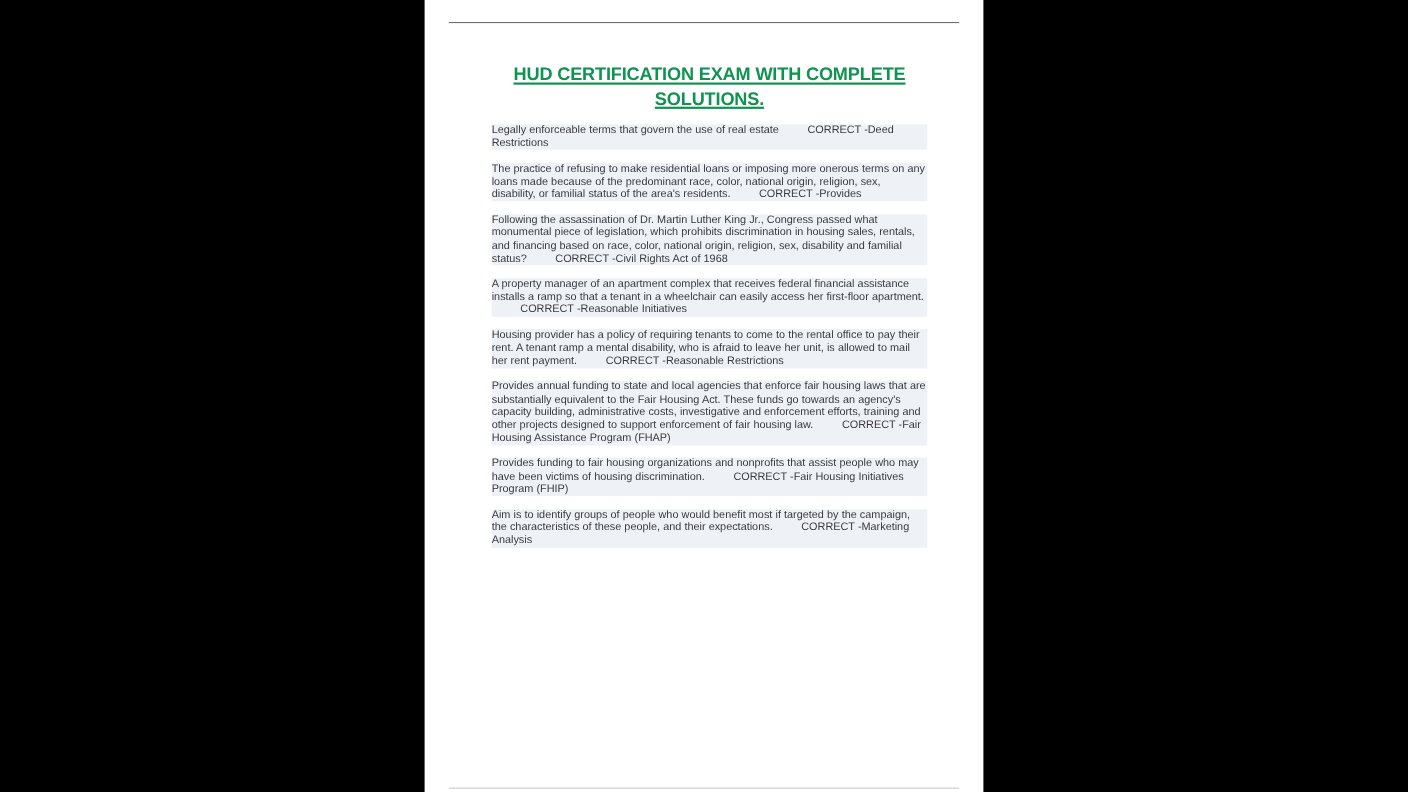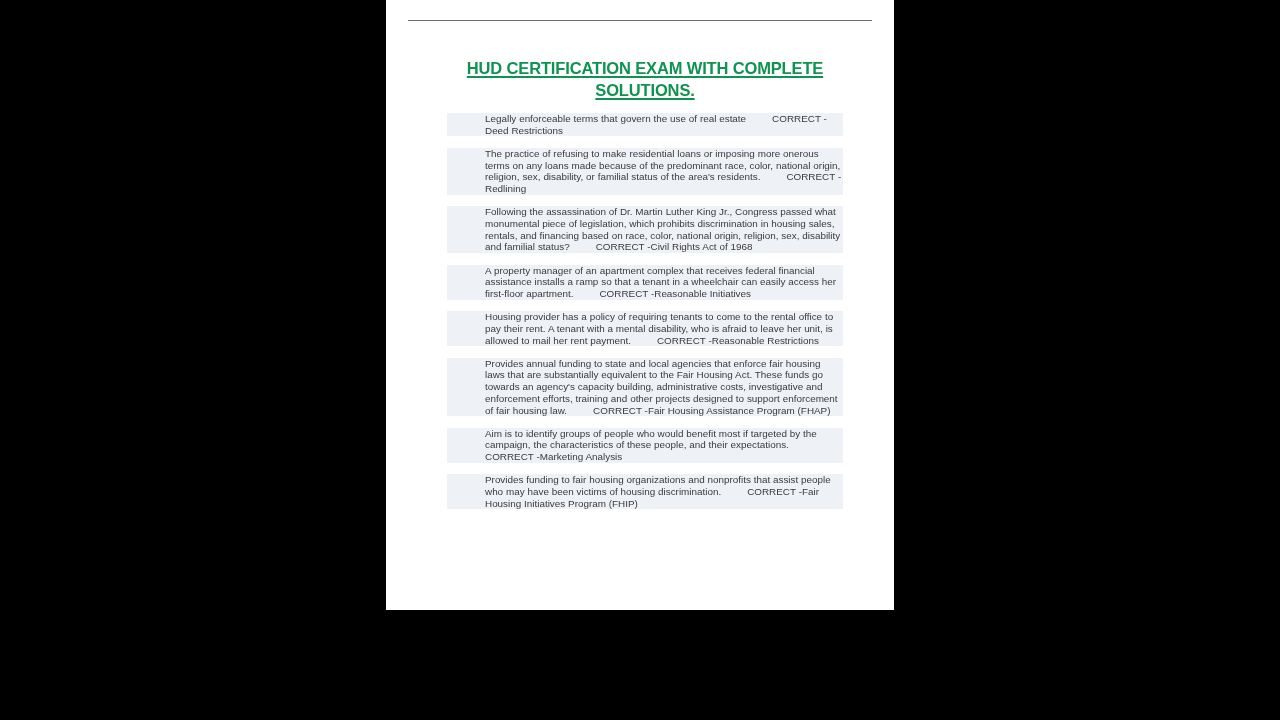--- a/index.html
+++ b/index.html
@@ -17,21 +17,21 @@
     position: relative;
     width: 1280px;
     height: 720px;
     background: #000000;
   }
   .page {
     position: absolute;
     left: 386px;
     top: 0;
     width: 508px;
-    height: 610px;
+    height: 720px;
     background: #ffffff;
     overflow: hidden;
   }
   .rule-top {
     position: absolute;
     left: 22px;
     top: 20px;
     width: 464px;
     height: 0;
     border-top: 1px solid #6e6e72;
@@ -71,21 +71,20 @@
   .qa-item {
     margin: 0 0 11.5px 0;
     font-size: 9.9px;
     line-height: 11.7px;
     color: #3a3a3e;
     background: #eef1f6;
     box-decoration-break: clone;
     -webkit-box-decoration-break: clone;
     text-align: left;
     word-spacing: 0.1px;
-    padding-left: 38px;
   }
   .qa-item:last-child {
     margin-bottom: 0;
   }
   .gap {
     display: inline-block;
     width: 26px;
   }
 </style>
 </head>
@@ -94,25 +93,25 @@
 <div class="viewer">
   <div class="page">
 
     <div class="rule-top"></div>
 
     <div class="doc-body">
       <h1 class="doc-title">HUD CERTIFICATION EXAM WITH COMPLETE SOLUTIONS.</h1>
 
       <div class="qa-list">
           <p class="qa-item"><span>Legally enforceable terms that govern the use of real estate</span><span class="gap"></span><span>CORRECT -</span><span>Deed Restrictions</span></p>
-          <p class="qa-item"><span>The practice of refusing to make residential loans or imposing more onerous terms on any loans made because of the predominant race, color, national origin, religion, sex, disability, or familial status of the area's residents.</span><span class="gap"></span><span>CORRECT -</span><span>Redlining</span></p>
+          <p class="qa-item"><span>The practice of refusing to make residential loans or imposing more onerous terms on any loans made because of the predominant race, color, national origin, religion, sex, disability, or familial status of the area's residents.</span><span class="gap"></span><span>CORRECT -</span><span>Provides</span></p>
           <p class="qa-item"><span>Following the assassination of Dr. Martin Luther King Jr., Congress passed what monumental piece of legislation, which prohibits discrimination in housing sales, rentals, and financing based on race, color, national origin, religion, sex, disability and familial status?</span><span class="gap"></span><span>CORRECT -</span><span>Civil Rights Act of 1968</span></p>
           <p class="qa-item"><span>A property manager of an apartment complex that receives federal financial assistance installs a ramp so that a tenant in a wheelchair can easily access her first-floor apartment.</span><span class="gap"></span><span>CORRECT -</span><span>Reasonable Initiatives</span></p>
-          <p class="qa-item"><span>Housing provider has a policy of requiring tenants to come to the rental office to pay their rent. A tenant with a mental disability, who is afraid to leave her unit, is allowed to mail her rent payment.</span><span class="gap"></span><span>CORRECT -</span><span>Reasonable Restrictions</span></p>
+          <p class="qa-item"><span>Housing provider has a policy of requiring tenants to come to the rental office to pay their rent. A tenant ramp a mental disability, who is afraid to leave her unit, is allowed to mail her rent payment.</span><span class="gap"></span><span>CORRECT -</span><span>Reasonable Restrictions</span></p>
           <p class="qa-item"><span>Provides annual funding to state and local agencies that enforce fair housing laws that are substantially equivalent to the Fair Housing Act. These funds go towards an agency's capacity building, administrative costs, investigative and enforcement efforts, training and other projects designed to support enforcement of fair housing law.</span><span class="gap"></span><span>CORRECT -</span><span>Fair Housing Assistance Program (FHAP)</span></p>
+          <p class="qa-item"><span>Provides funding to fair housing organizations and nonprofits that assist people who may have been victims of housing discrimination.</span><span class="gap"></span><span>CORRECT -</span><span>Fair Housing Initiatives Program (FHIP)</span></p>
           <p class="qa-item"><span>Aim is to identify groups of people who would benefit most if targeted by the campaign, the characteristics of these people, and their expectations.</span><span class="gap"></span><span>CORRECT -</span><span>Marketing Analysis</span></p>
-          <p class="qa-item"><span>Provides funding to fair housing organizations and nonprofits that assist people who may have been victims of housing discrimination.</span><span class="gap"></span><span>CORRECT -</span><span>Fair Housing Initiatives Program (FHIP)</span></p>
         </div>
     </div>
 
     <div class="rule-bottom"></div>
   </div>
 </div>
 
 </body></html>

